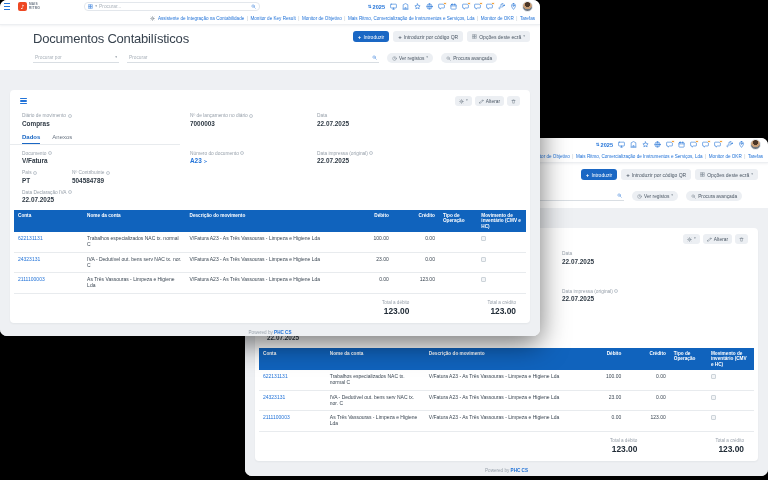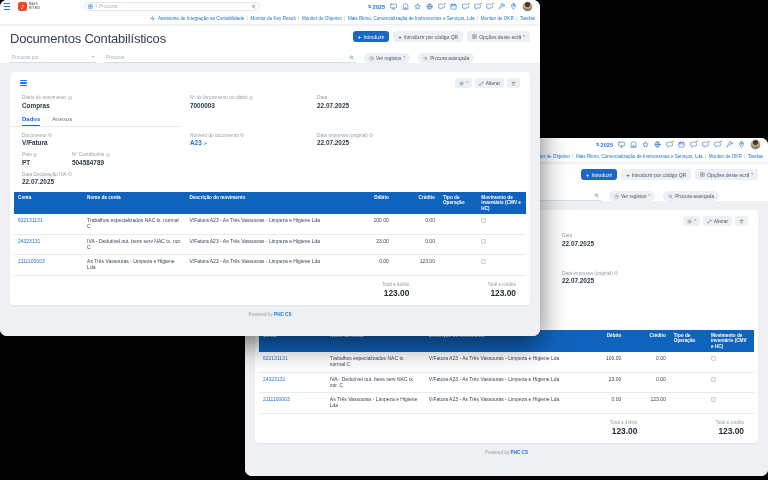--- a/index.html
+++ b/index.html
@@ -42,42 +42,42 @@
 
   
   .quicklinks { height:12px; flex:0 0 12px; background:#fff; display:flex; align-items:center;
     justify-content:flex-end; gap:2.5px; padding-right:5px; font-size:4.6px; color:#9aa3ad;
     border-bottom:1px solid #edeff2; box-shadow:0 1px 2px rgba(20,40,60,.06); position:relative; z-index:4; }
   .qlink { color:#2273d8; cursor:pointer; white-space:nowrap; }
   .qsep { color:#b9c0c7; }
   .qgear { width:5px; height:5px; }
 
   
-  .pagehead { background:#fff; padding:6px 10px 0; flex:0 0 auto; }
+  .pagehead { background:#fff; padding:6px 10px 7px; flex:0 0 auto;margin-left:23px; }
   .title-row { display:flex; align-items:flex-start; }
   .page-title { font-size:13px; font-weight:500; color:#37424e; letter-spacing:-.2px; }
   .head-actions { margin-left:auto; display:flex; gap:4px; align-items:center; }
   .btn { display:inline-flex; align-items:center; gap:2px; height:11px; padding:0 5px;
     border:none; border-radius:3px; background:#eceff3; color:#4a5663; font-size:5px;
     font-family:inherit; cursor:pointer; white-space:nowrap; }
   .btn .plus { font-weight:700; font-size:6px; line-height:1; }
   .btn-primary { background:var(--accent,#1a67c4); color:#fff; }
   .filter-row { display:flex; align-items:flex-end; gap:8px; margin-top:7px; }
   .ubox { border-bottom:1px solid #d9dee3; display:flex; align-items:center;
     padding:1px 2px 2px; font-size:4.8px; color:#a9b1ba; }
   .search-by { width:86px; justify-content:space-between; cursor:pointer; }
   .search-input { width:252px; cursor:text; }
   .search-input .mag { margin-left:auto; }
   .chip { display:inline-flex; align-items:center; gap:2px; height:10px; padding:0 5px;
     border:none; border-radius:6px; background:#eceff3; color:#4a5663; font-size:4.8px;
     font-family:inherit; cursor:pointer; white-space:nowrap; }
   .ic5 { width:5px; height:5px; display:block; }
 
   
-  .content { background:var(--pagebg,#eef0f3); flex:1; padding-top:9px; overflow:hidden; }
+  .content { background:var(--pagebg,#eef0f3); flex:1; padding-top:20px; overflow:hidden; }
   .card { background:#fff; margin:0 10px; border-radius:4px; padding:5px 0 5px;
     box-shadow:0 1px 2px rgba(16,30,40,.05); }
   .card-top { display:flex; align-items:center; padding:0 10px; height:12px; }
   .rec-menu { display:inline-flex; flex-direction:column; gap:1.4px; cursor:pointer; }
   .rec-menu i { width:7px; height:1.4px; background:#2273d8; display:block; border-radius:1px; }
   .card-actions { margin-left:auto; display:flex; gap:3px; }
   .mini { display:inline-flex; align-items:center; gap:2px; height:10px; padding:0 4px;
     border:none; border-radius:3px; background:#eceff3; color:#4a5663; font-size:4.8px;
     font-family:inherit; cursor:pointer; }
 

